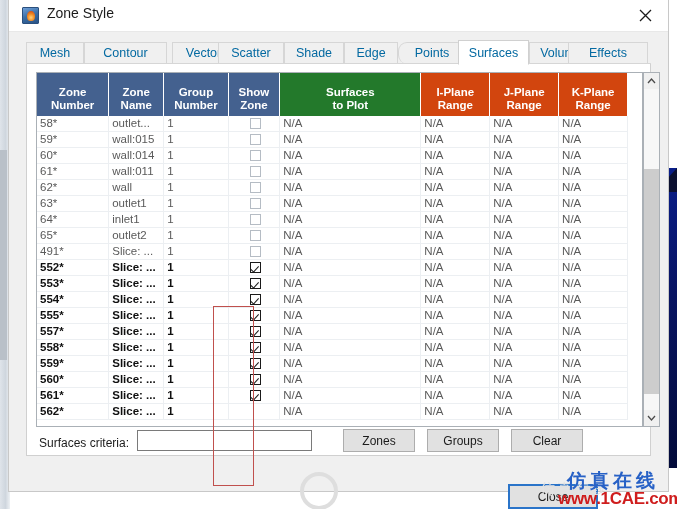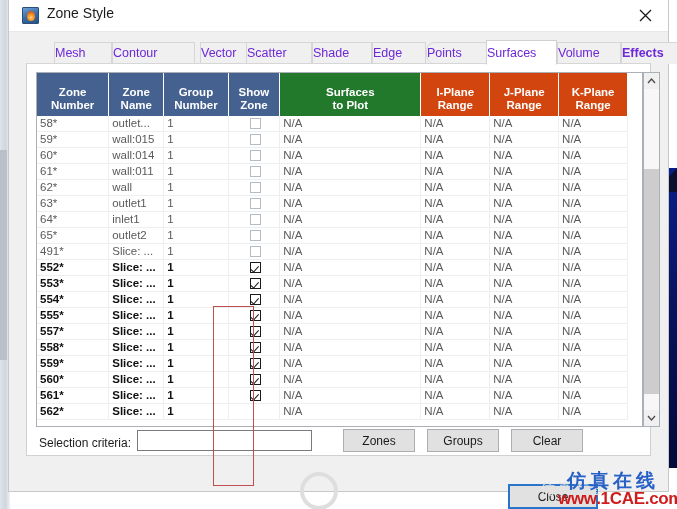--- a/index.html
+++ b/index.html
@@ -38,23 +38,22 @@
     border-radius:50% 50% 45% 45%;}
   #win-title{position:absolute;left:38px;top:5px;font-size:14px;color:#1b1b1b;}
   #win-close{position:absolute;right:0;top:0;width:45px;height:30px;cursor:default;}
   #win-close svg{position:absolute;left:16px;top:9px;}
 
   
   #tabstrip{position:absolute;left:17px;top:40px;width:625px;height:24px;}
   .tab{
     position:absolute;top:2px;height:22px;line-height:21px;
     background:#f0f0f0;border:1px solid #d6d6d6;box-sizing:border-box;
-    font-size:12.5px;color:#6d28d9;
+    font-size:12.5px;color:#0369a1;text-align:center;
     border-bottom:none;
-    margin-left:28px;
   }
   .tab.active{top:0;height:25px;line-height:24px;background:#ffffff;
     border:1px solid #d0d0d0;border-bottom:1px solid #ffffff;z-index:3;font-size:12.5px;}
   #tabline{position:absolute;left:17px;top:63px;width:625px;height:1px;background:#d6d6d6;}
 
   
   #panel{position:absolute;left:17px;top:64px;width:625px;height:392px;
     background:#ffffff;border:1px solid #d0d0d0;border-top:none;box-sizing:border-box;}
 
   
@@ -151,21 +150,21 @@
   <div id="tabstrip">
       <div class="tab" style="left: 0px; width: 58px;">Mesh</div>
       <div class="tab" style="left: 58px; width: 83px;">Contour</div>
       <div class="tab" style="left: 146px; width: 63px;">Vector</div>
       <div class="tab" style="left: 192px; width: 66px;">Scatter</div>
       <div class="tab" style="left: 258px; width: 60px;">Shade</div>
       <div class="tab" style="left: 318px; width: 54px;">Edge</div>
       <div class="tab" style="left: 372px; width: 68px; border-radius: 9px;">Points</div>
       <div class="tab active" style="left: 432px; width: 71px;">Surfaces</div>
       <div class="tab" style="left: 503px; width: 64px;">Volume</div>
-      <div class="tab" style="left: 567px; width: 62px; font-weight: bold;">Effects</div>
+      <div class="tab" style="left: 542px; width: 80px;">Effects</div>
     </div>
   <div id="tabline"></div>
 
   <div id="panel">
 
     <div class="wm-center">1CAE</div>
 
     <div id="grid-wrap">
       <table class="grid">
         <thead>
@@ -408,21 +407,21 @@
           </svg>
       </div>
       <div id="sb-thumb" style="top: 96.25px; height: 224.7px;"></div>
       <div class="sb-btn" id="sb-down">
         <svg width="9" height="6" viewBox="0 0 9 6">
             <path d="M1 1 L4.5 5 L8 1" stroke="#4a4a4a" stroke-width="1.3" fill="none"></path>
           </svg>
       </div>
     </div>
 
-    <div id="crit-label">Selection criteria:</div>
+    <div id="crit-label">Surfaces criteria:</div>
     <input id="crit-input" type="text" value="" style="">
     <button class="btn" id="btn-zones">Zones</button>
     <button class="btn" id="btn-groups">Groups</button>
     <button class="btn" id="btn-clear">Clear</button>
   </div>
 
   <button id="btn-close">Close</button>
 </div>
 
 <div id="wm-ring"></div>

